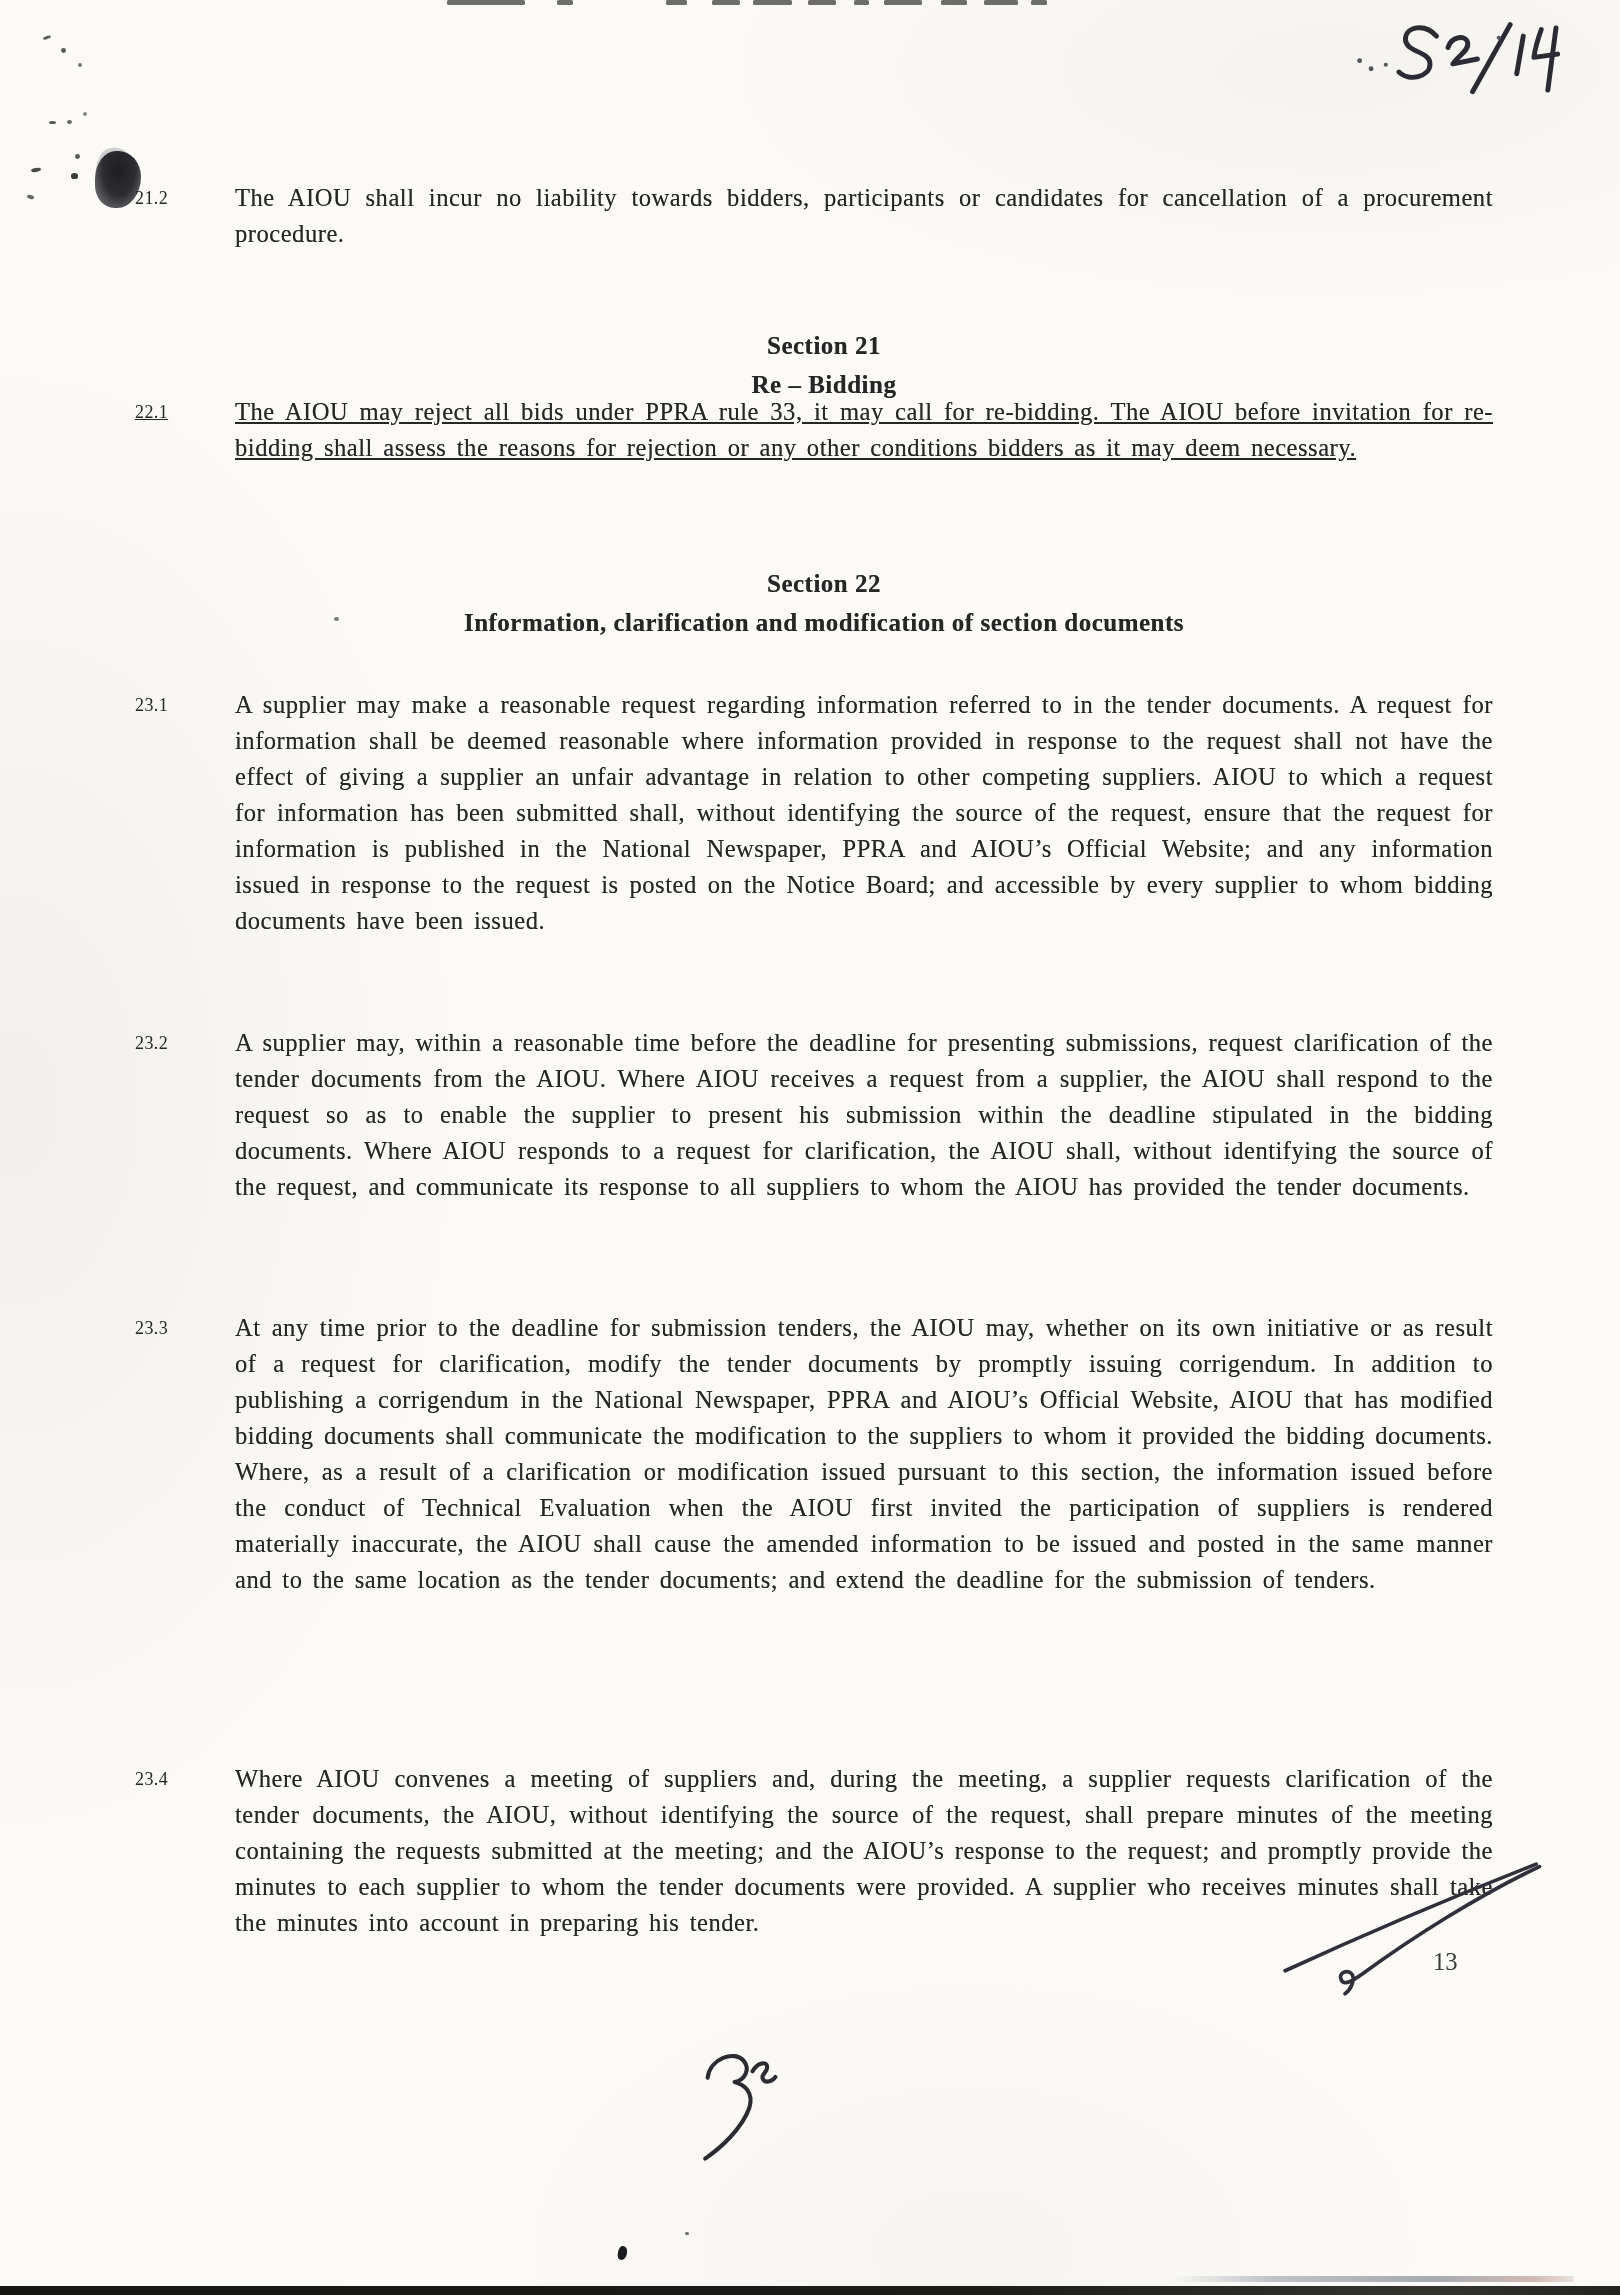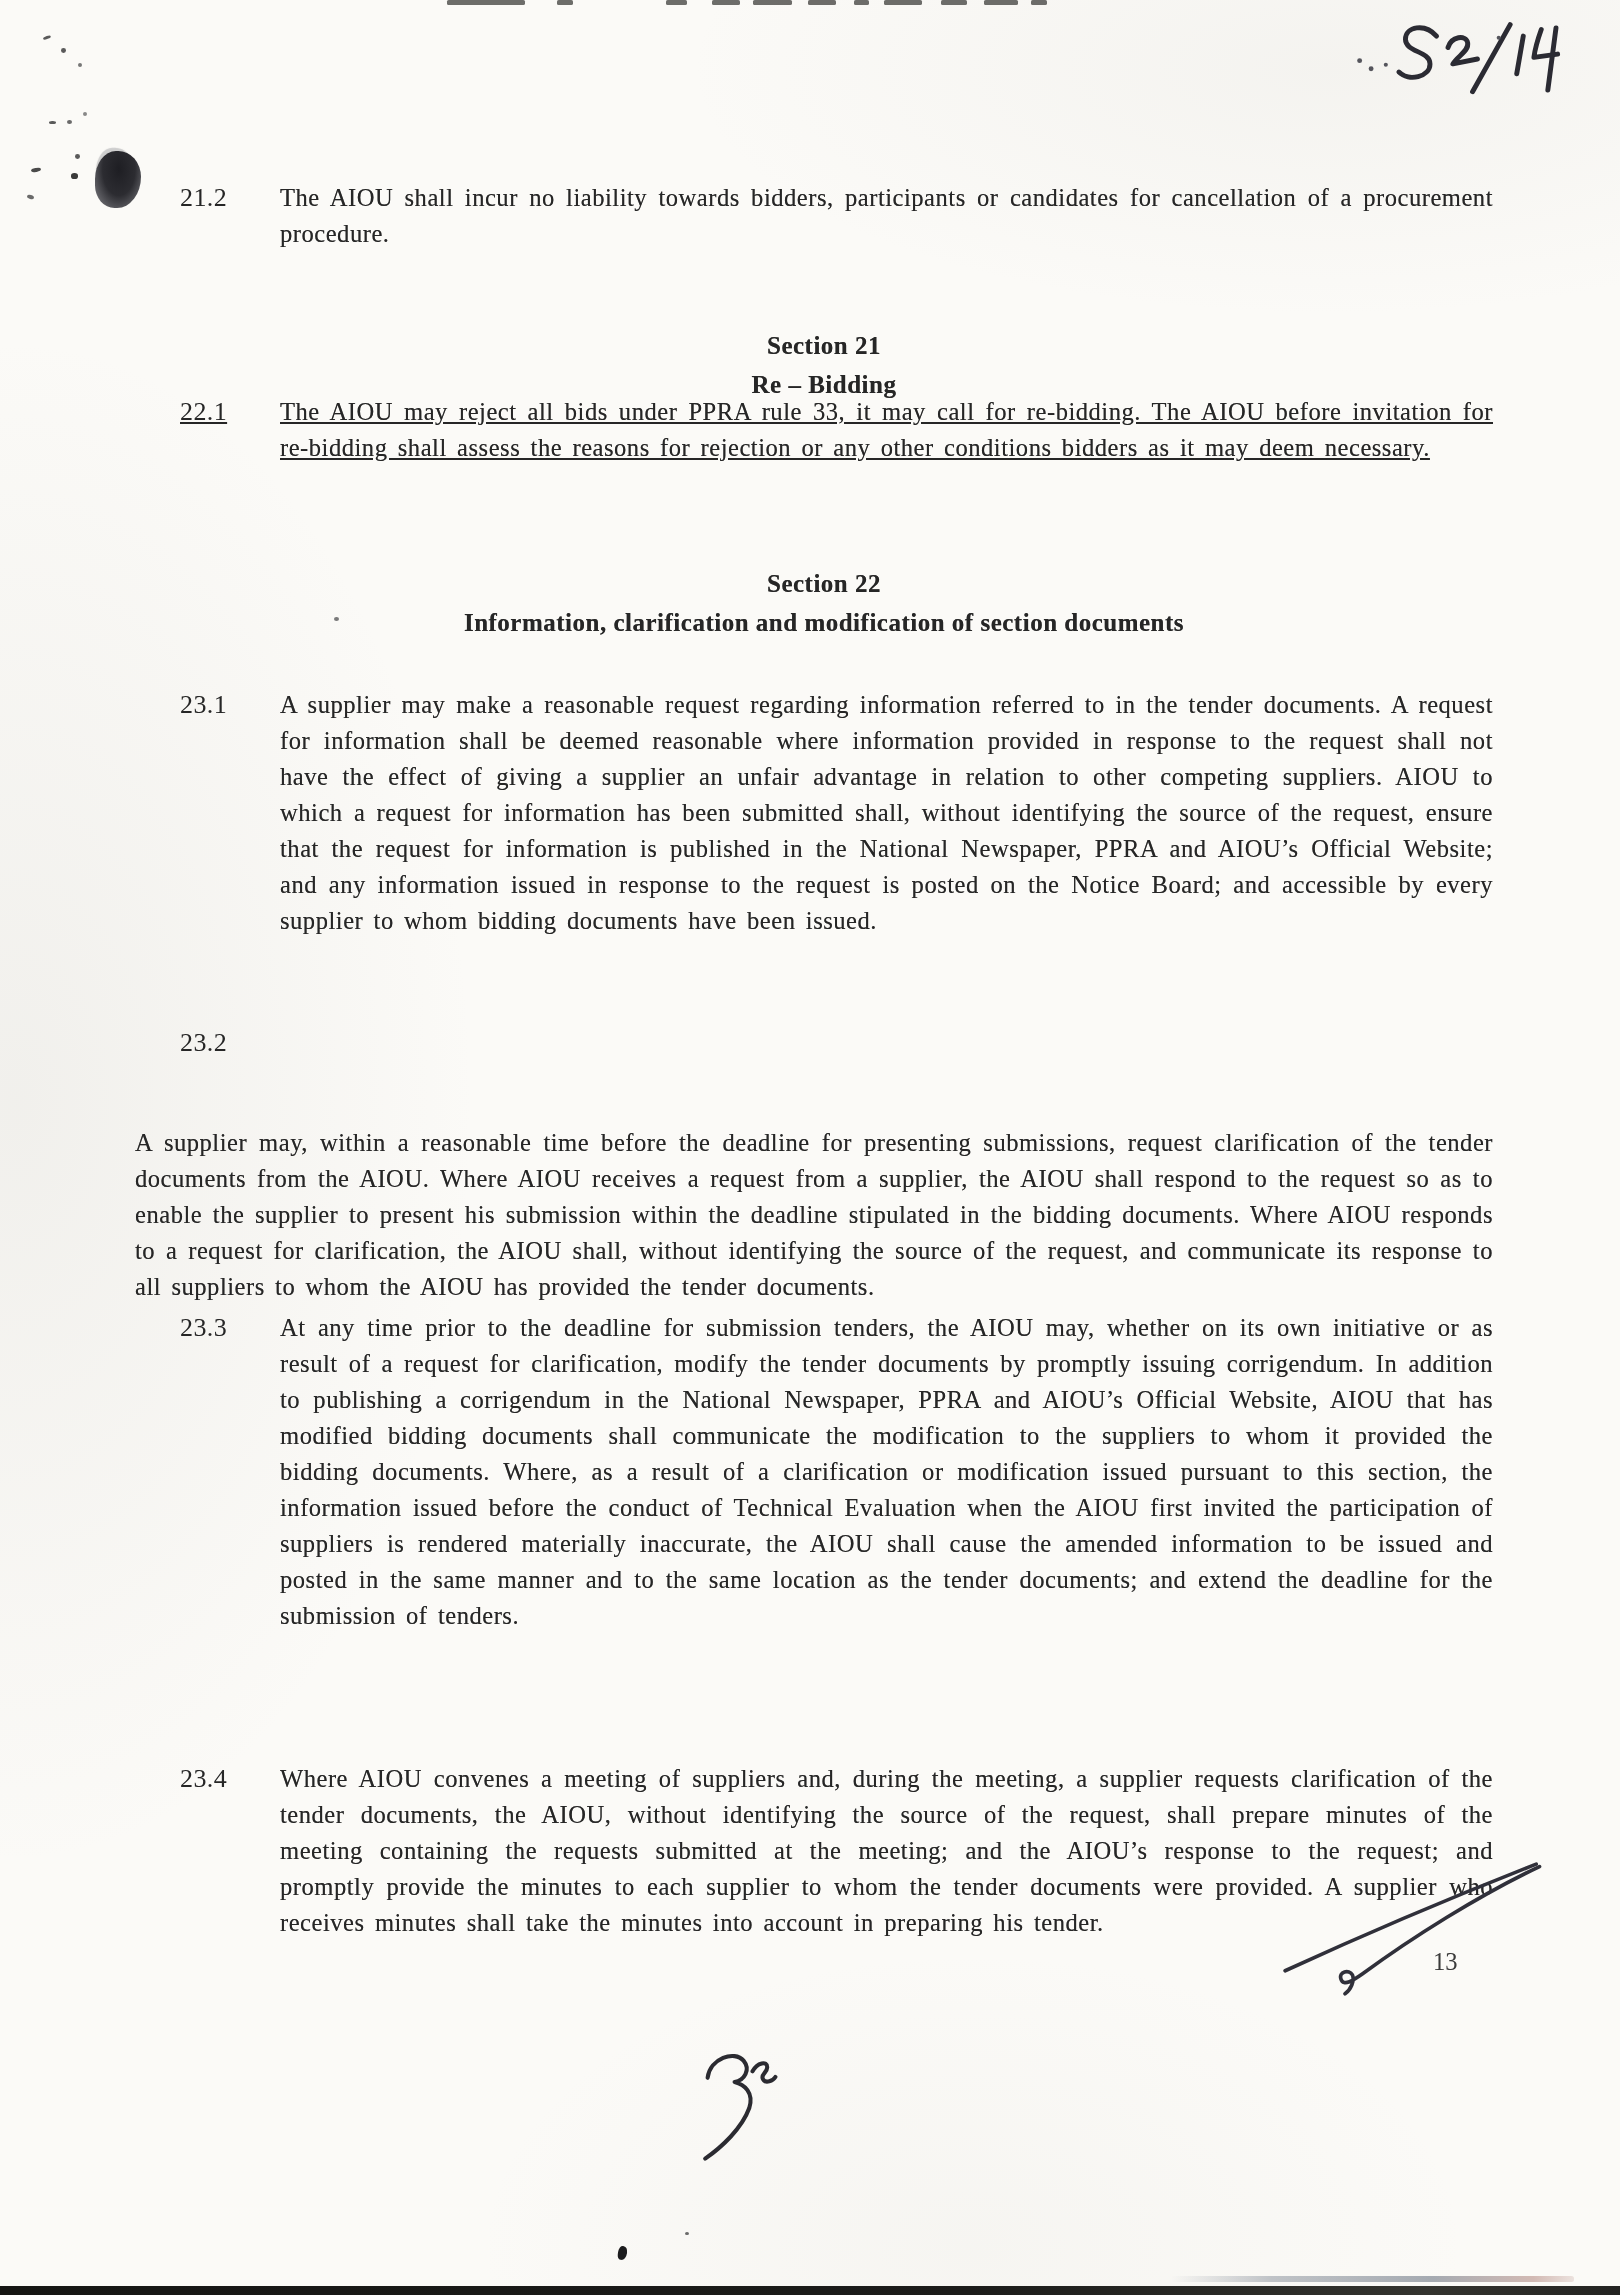--- a/index.html
+++ b/index.html
@@ -18,24 +18,23 @@
   }
   .clause{
     position:absolute;
     left:135px;
     width:1358px;
     display:flex;
     align-items:flex-start;
   }
   .clause .num{
     flex:0 0 100px;
-    font-size:26px;
+    font-size:18px;
     line-height:36px;
     letter-spacing:0.4px;
-    margin-left:45px;
   }
   .clause .body{
     flex:1 1 auto;
     font-size:24.6px;
     line-height:36px;
     text-align:justify;
     letter-spacing:0.5px;
     word-spacing:3.7px;
     text-shadow:0 0 0.6px rgba(35,35,35,.55);
   }
@@ -149,21 +148,21 @@
   <div class="heading-block" style="top:564px;">
     <div>Section 22</div>
     <div>Information, clarification and modification of section documents</div>
   </div>
 
   <div class="clause" style="top:687px;">
     <div class="num">23.1</div>
     <div class="body">A supplier may make a reasonable request regarding information referred to in the tender documents. A request for information shall be deemed reasonable where information provided in response to the request shall not have the effect of giving a supplier an unfair advantage in relation to other competing suppliers. AIOU to which a request for information has been submitted shall, without identifying the source of the request, ensure that the request for information is published in the National Newspaper, PPRA and AIOU’s Official Website; and any information issued in response to the request is posted on the Notice Board; and accessible by every supplier to whom bidding documents have been issued.</div>
   </div>
 
-  <div class="clause" style="top:1025px;flex-direction:column;">
+  <div class="clause" style="top:1025px;">
     <div class="num">23.2</div>
     <div class="body">A supplier may, within a reasonable time before the deadline for presenting submissions, request clarification of the tender documents from the AIOU. Where AIOU receives a request from a supplier, the AIOU shall respond to the request so as to enable the supplier to present his submission within the deadline stipulated in the bidding documents. Where AIOU responds to a request for clarification, the AIOU shall, without identifying the source of the request, and communicate its response to all suppliers to whom the AIOU has provided the tender documents.</div>
   </div>
 
   <div class="clause" style="top:1310px;">
     <div class="num">23.3</div>
     <div class="body">At any time prior to the deadline for submission tenders, the AIOU may, whether on its own initiative or as result of a request for clarification, modify the tender documents by promptly issuing corrigendum. In addition to publishing a corrigendum in the National Newspaper, PPRA and AIOU’s Official Website, AIOU that has modified bidding documents shall communicate the modification to the suppliers to whom it provided the bidding documents. Where, as a result of a clarification or modification issued pursuant to this section, the information issued before the conduct of Technical Evaluation when the AIOU first invited the participation of suppliers is rendered materially inaccurate, the AIOU shall cause the amended information to be issued and posted in the same manner and to the same location as the tender documents; and extend the deadline for the submission of tenders.</div>
   </div>
 
   <div class="clause" style="top:1761px;">

